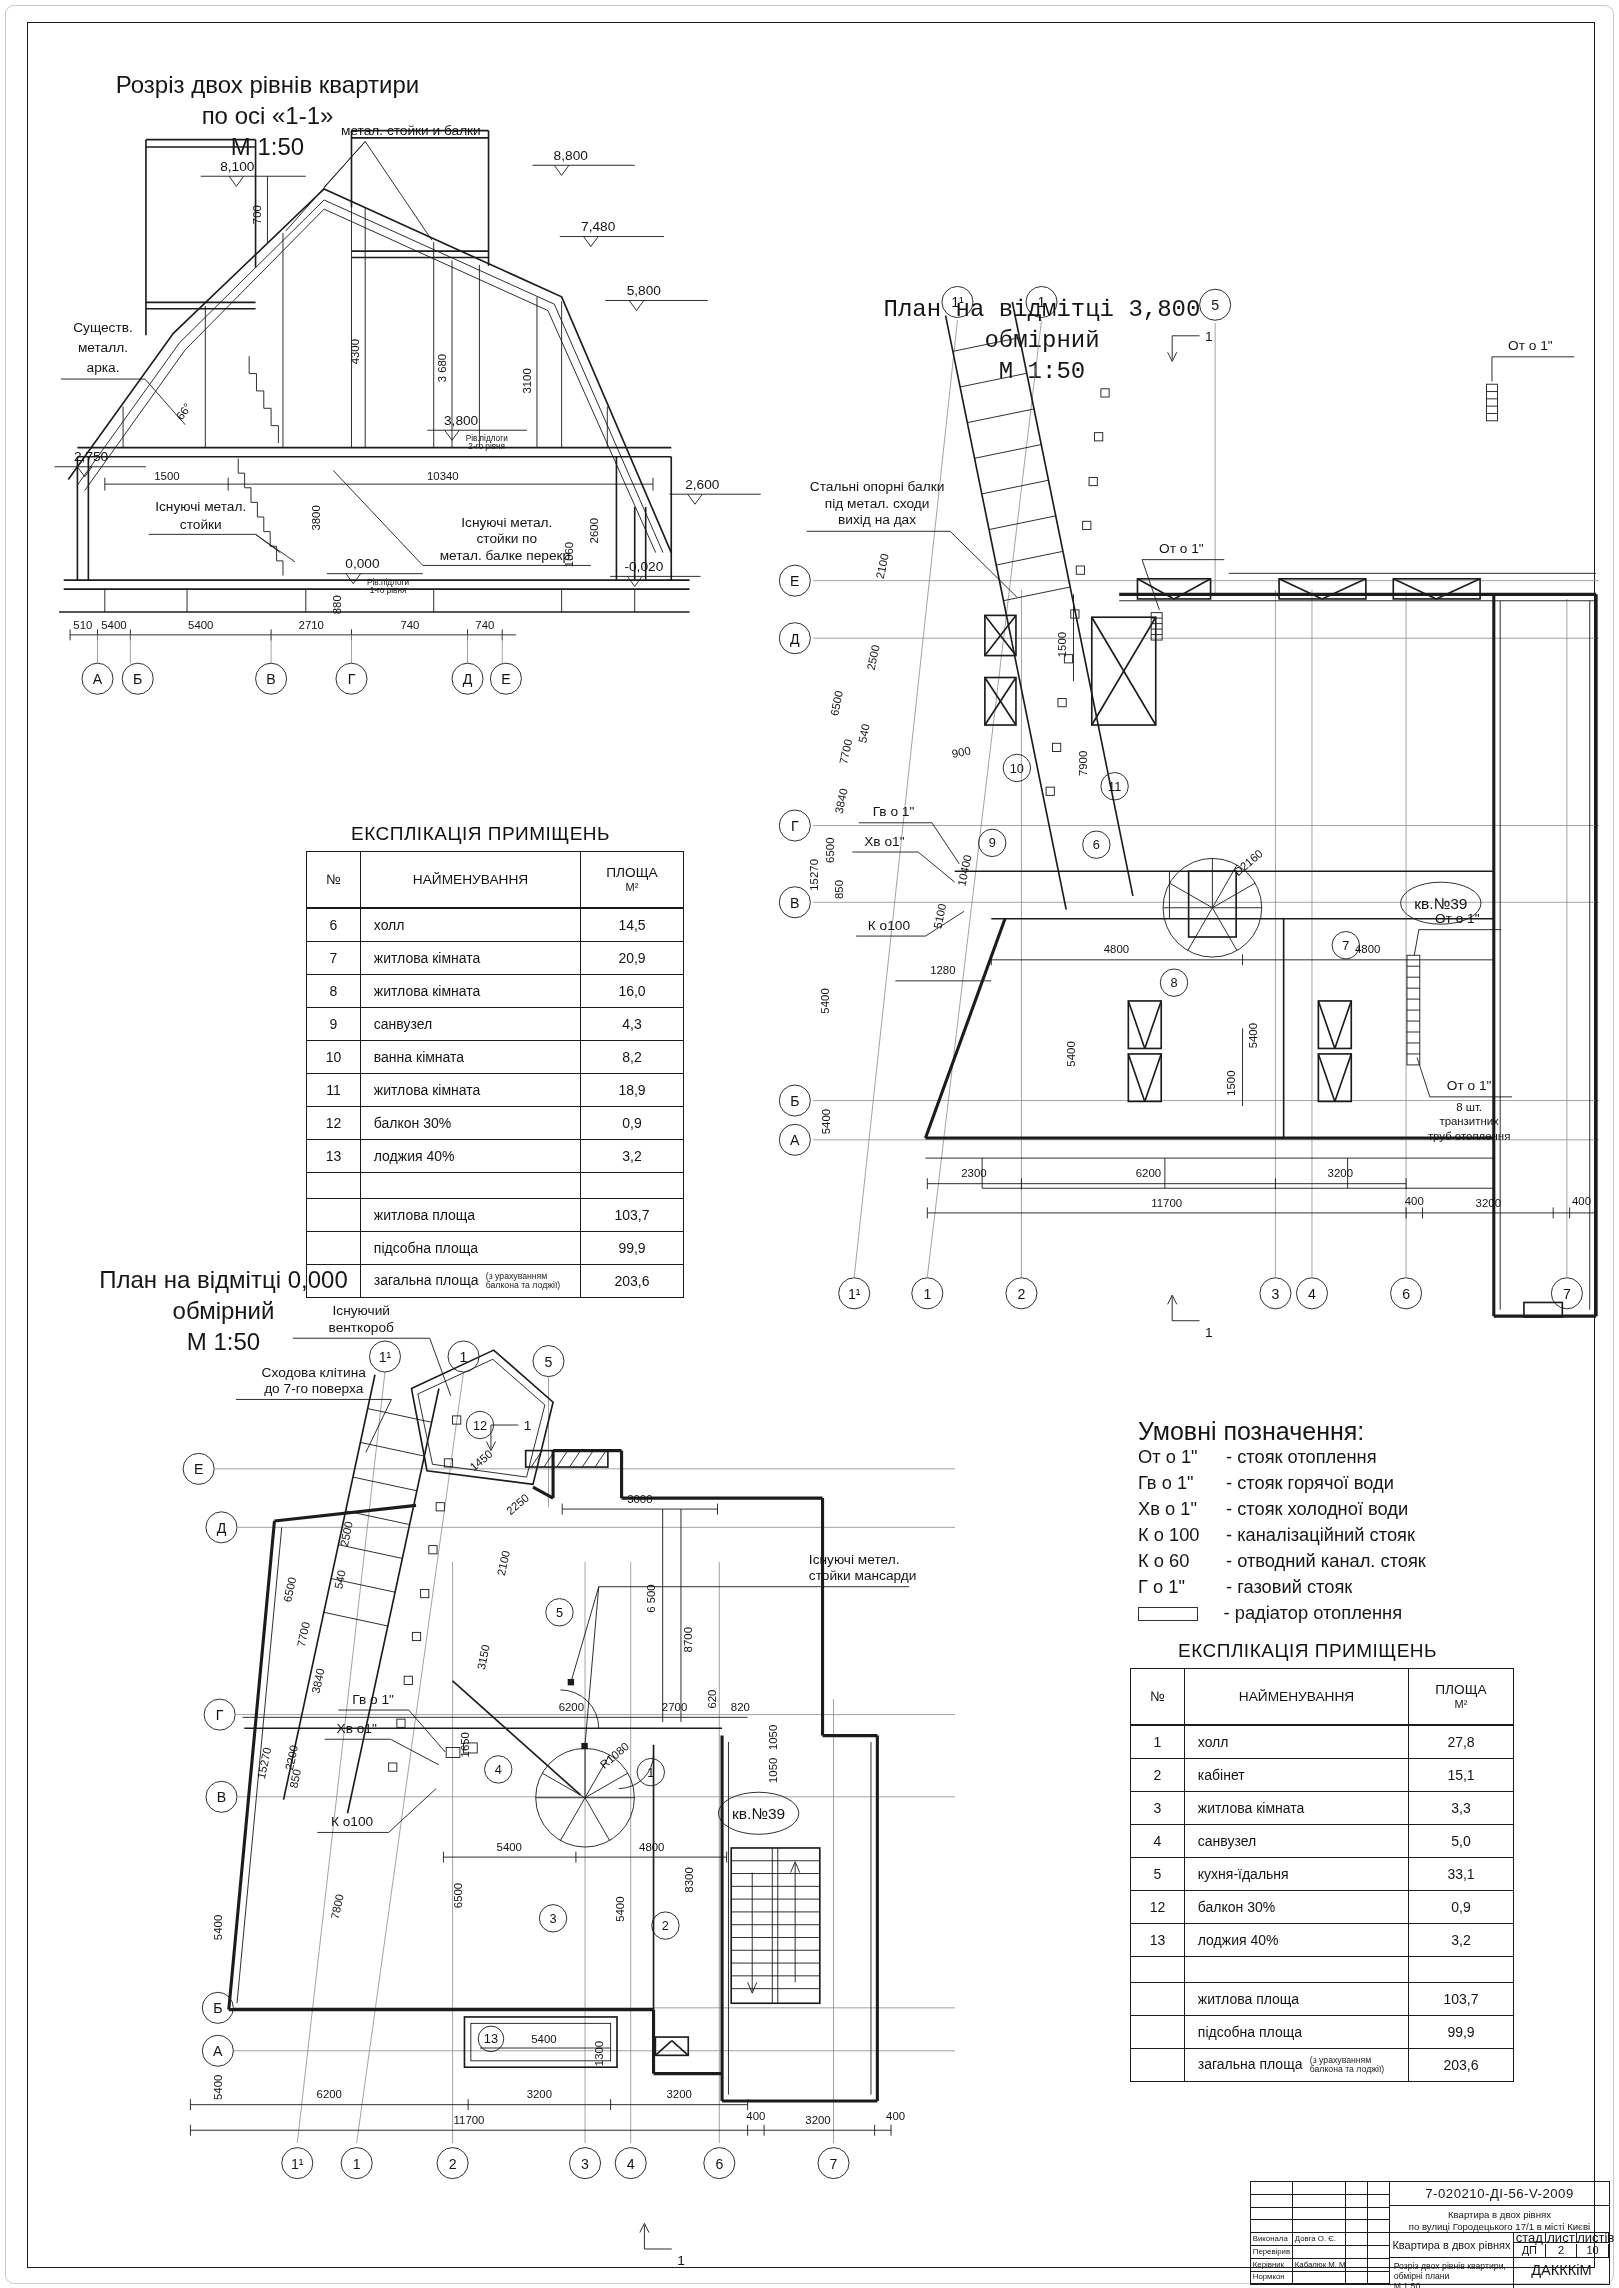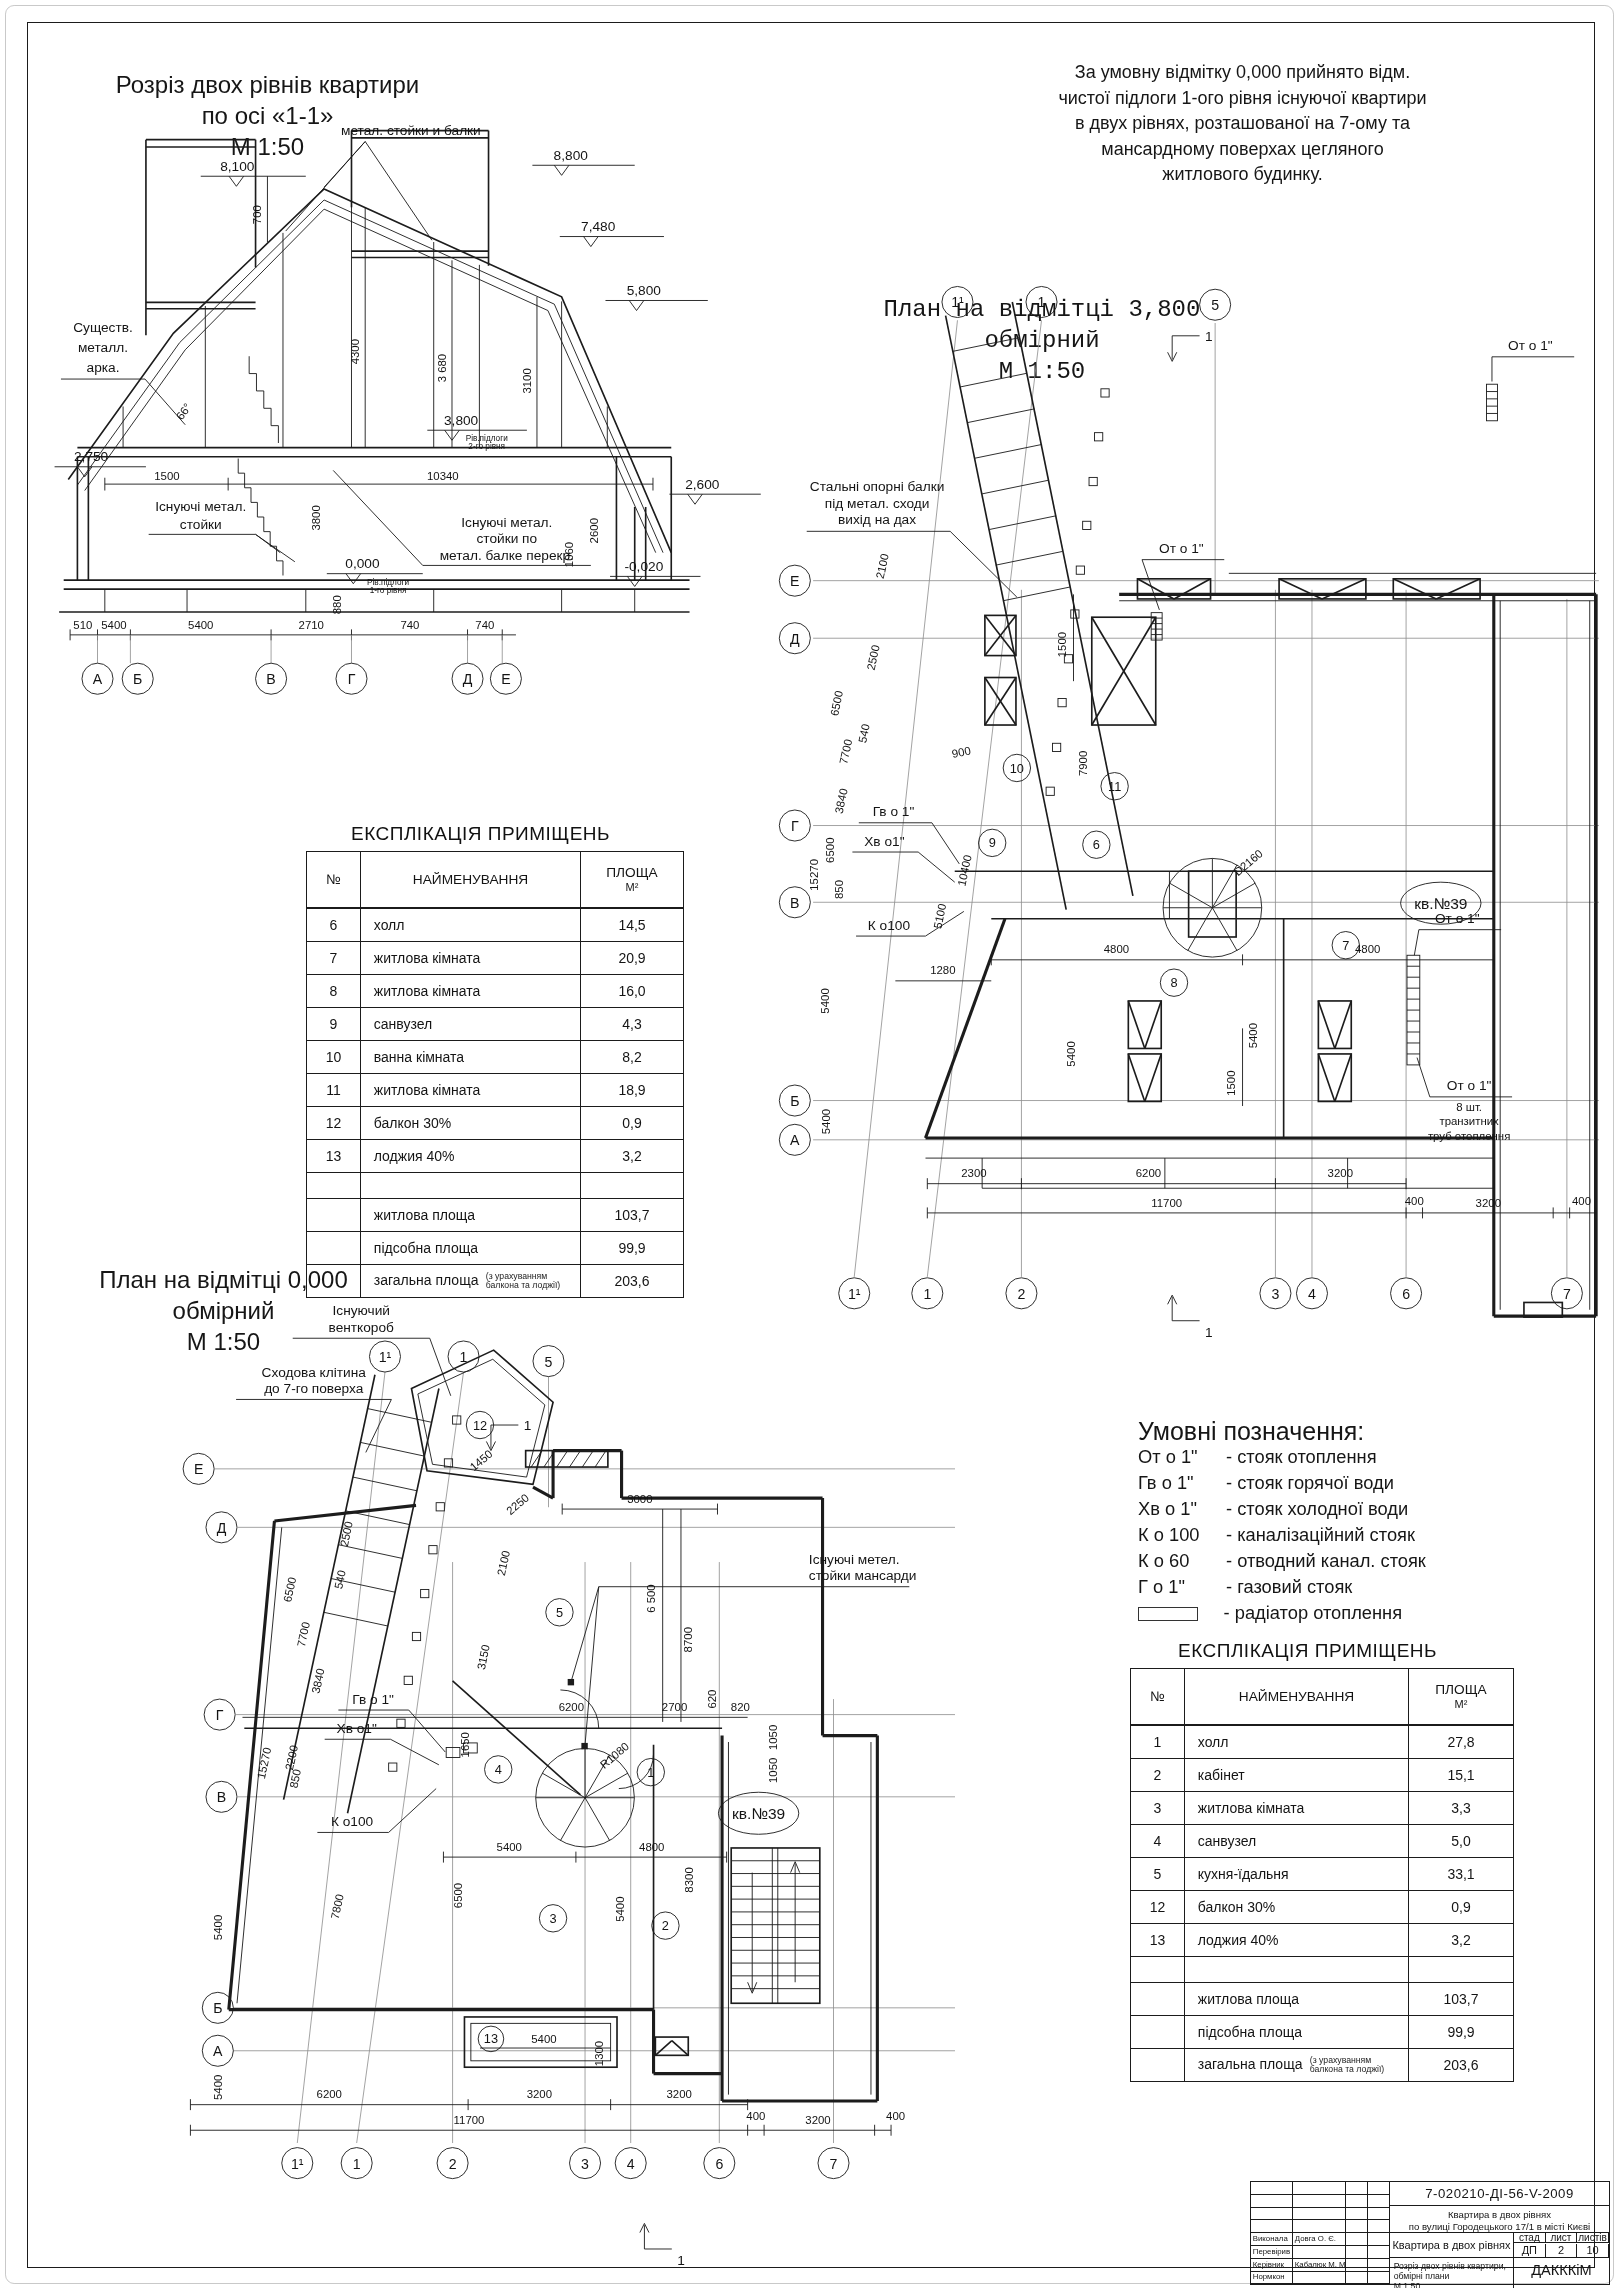--- a/index.html
+++ b/index.html
@@ -31,21 +31,21 @@
   .tb .roles{width:139px;display:grid;grid-template-columns:42px 53px 22px 22px;grid-auto-rows:12.8px;border-right:1.3px solid #1b1b1b;}
   .tb .roles div{border-right:0.9px solid #1b1b1b;border-bottom:0.9px solid #1b1b1b;font-size:7.8px;padding:0.9px 1.8px;white-space:nowrap;overflow:hidden;}
   .tb .right{width:219px;display:flex;flex-direction:column;}
   .tb .doc{height:24px;border-bottom:1.1px solid #1b1b1b;font-size:13.2px;text-align:center;line-height:24px;letter-spacing:0.5px;}
   .tb .proj{height:27.4px;border-bottom:1.1px solid #1b1b1b;font-size:9.6px;text-align:center;line-height:12px;padding-top:2.7px;}
   .tb .rowA{height:24px;display:flex;}
   .tb .rowB{flex:1;display:flex;}
   .tb .obj{width:124px;border-right:1.1px solid #1b1b1b;font-size:11px;text-align:center;line-height:24px;}
   .tb .stg{width:95px;display:flex;flex-wrap:wrap;}
   .tb .stg div{width:33.3%;text-align:center;border-left:0;}
-  .tb .stg .h{height:10px;font-size:10px;border-bottom:0.9px solid #1b1b1b;border-right:0.9px solid #1b1b1b;line-height:10px;}
+  .tb .stg .h{height:10px;font-size:13px;border-bottom:0.9px solid #1b1b1b;border-right:0.9px solid #1b1b1b;line-height:10px;}
   .tb .stg .v{height:13.7px;font-size:11px;border-right:0.9px solid #1b1b1b;line-height:12.8px;}
   .tb .drw{width:124px;border-right:1.1px solid #1b1b1b;border-top:1.1px solid #1b1b1b;font-size:8.7px;line-height:10px;padding:2.7px 3.7px;}
   .tb .org{flex:1;border-top:1.1px solid #1b1b1b;font-size:14.6px;text-align:center;line-height:25.6px;}
   
   svg{position:absolute;overflow:visible;}
   svg text{font-family:"Liberation Sans",sans-serif;fill:#141414;}
   .s4{stroke:#1c1c1c;stroke-width:3.4;fill:none;}
   .s2{stroke:#1c1c1c;stroke-width:1.8;fill:none;}
   .s1{stroke:#1c1c1c;stroke-width:1;fill:none;}
   .sg{stroke:#8f8f8f;stroke-width:.9;fill:none;}
@@ -62,27 +62,20 @@
 <div class="page">
   <div class="pageedge"></div>
   <div class="frame"></div>
 
   <div class="blk ttl" style="left:80px;top:69px;width:375px;">
     <div>Розріз двох рівнів квартири</div>
     <div>по осі «1-1»</div>
     <div>М 1:50</div>
   </div>
 
-  <div class="blk note" style="left:982px;top:60px;width:521px;">
-    <div>За умовну відмітку 0,000 прийнято відм.</div>
-    <div>чистої підлоги 1-ого рівня існуючої квартири</div>
-    <div>в двух рівнях, розташованої на 7-ому та</div>
-    <div>мансардному поверхах цегляного</div>
-    <div>житлового будинку.</div>
-  </div>
 
   <svg class="blk" style="left:50px;top:123px;" width="772" height="672" viewBox="0 0 845 735">
 
     <path class="s2" d="M20,390 L135,230 L300,72 L560,190 L680,470"></path>
     <path class="s1" d="M30,396 L142,240 L300,84 L552,198 L671,470"></path>
     <path class="s1" d="M38,402 L148,248 L300,94 L545,205 L663,470"></path>
 
     <g class="s2">
       <line x1="105" y1="18" x2="105" y2="232"></line>
         <line x1="225" y1="18" x2="225" y2="158"></line>

